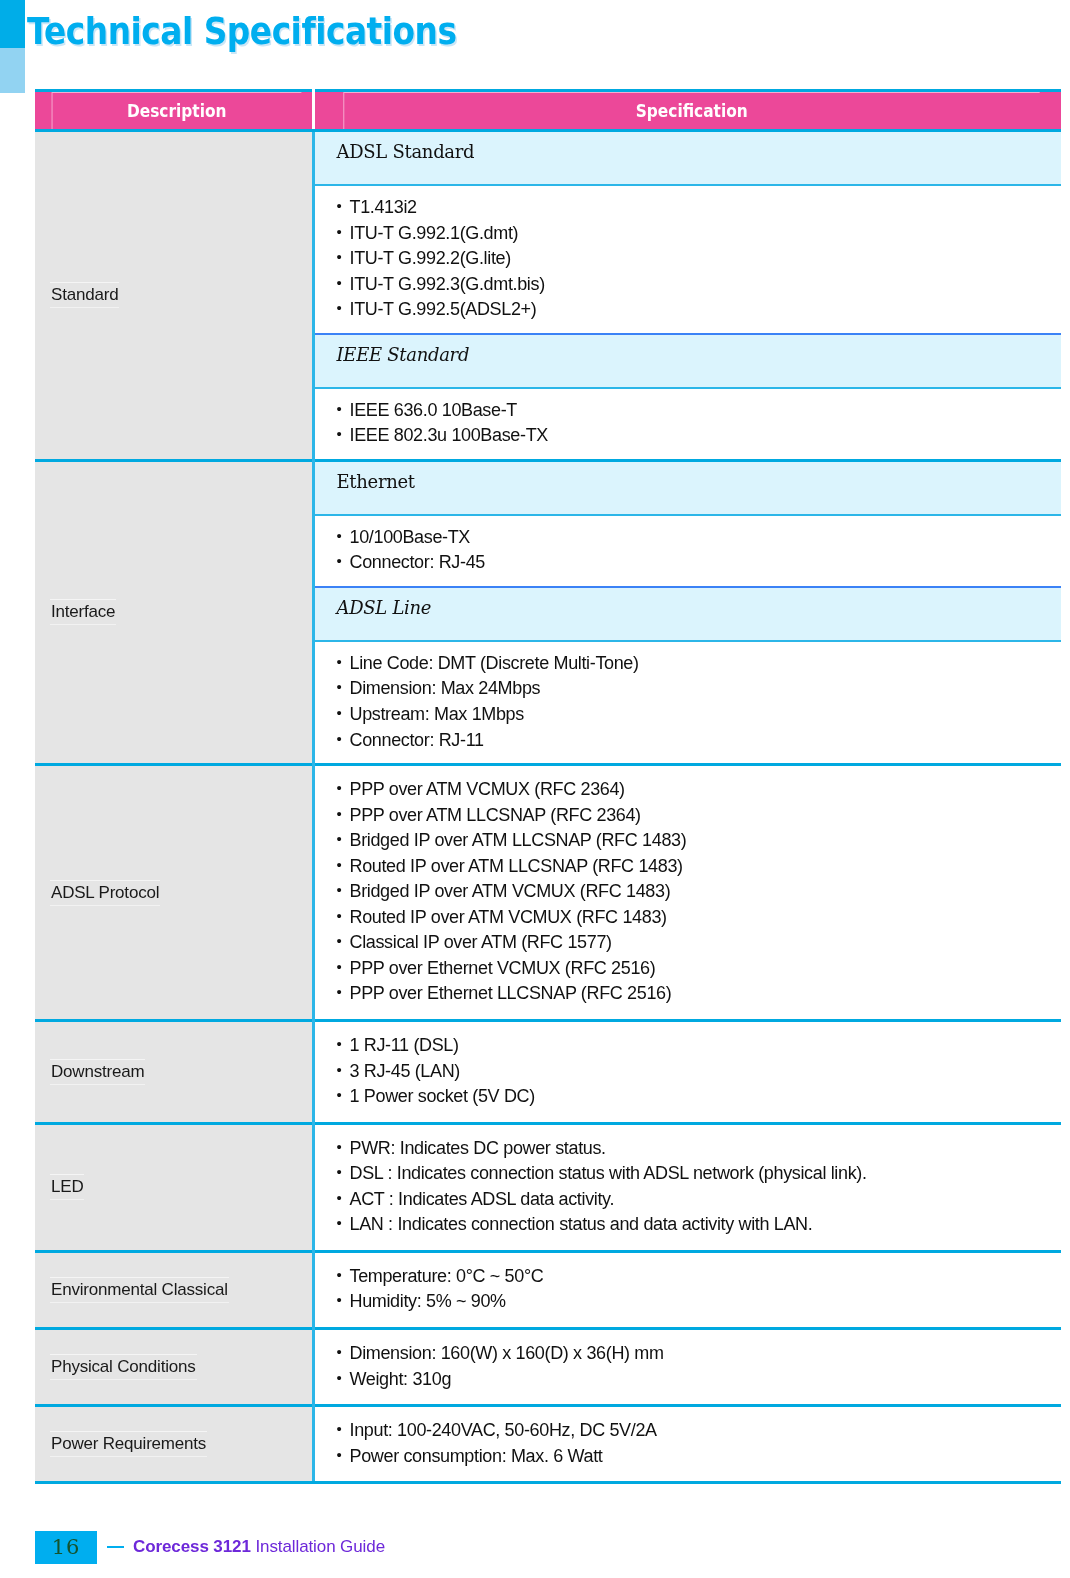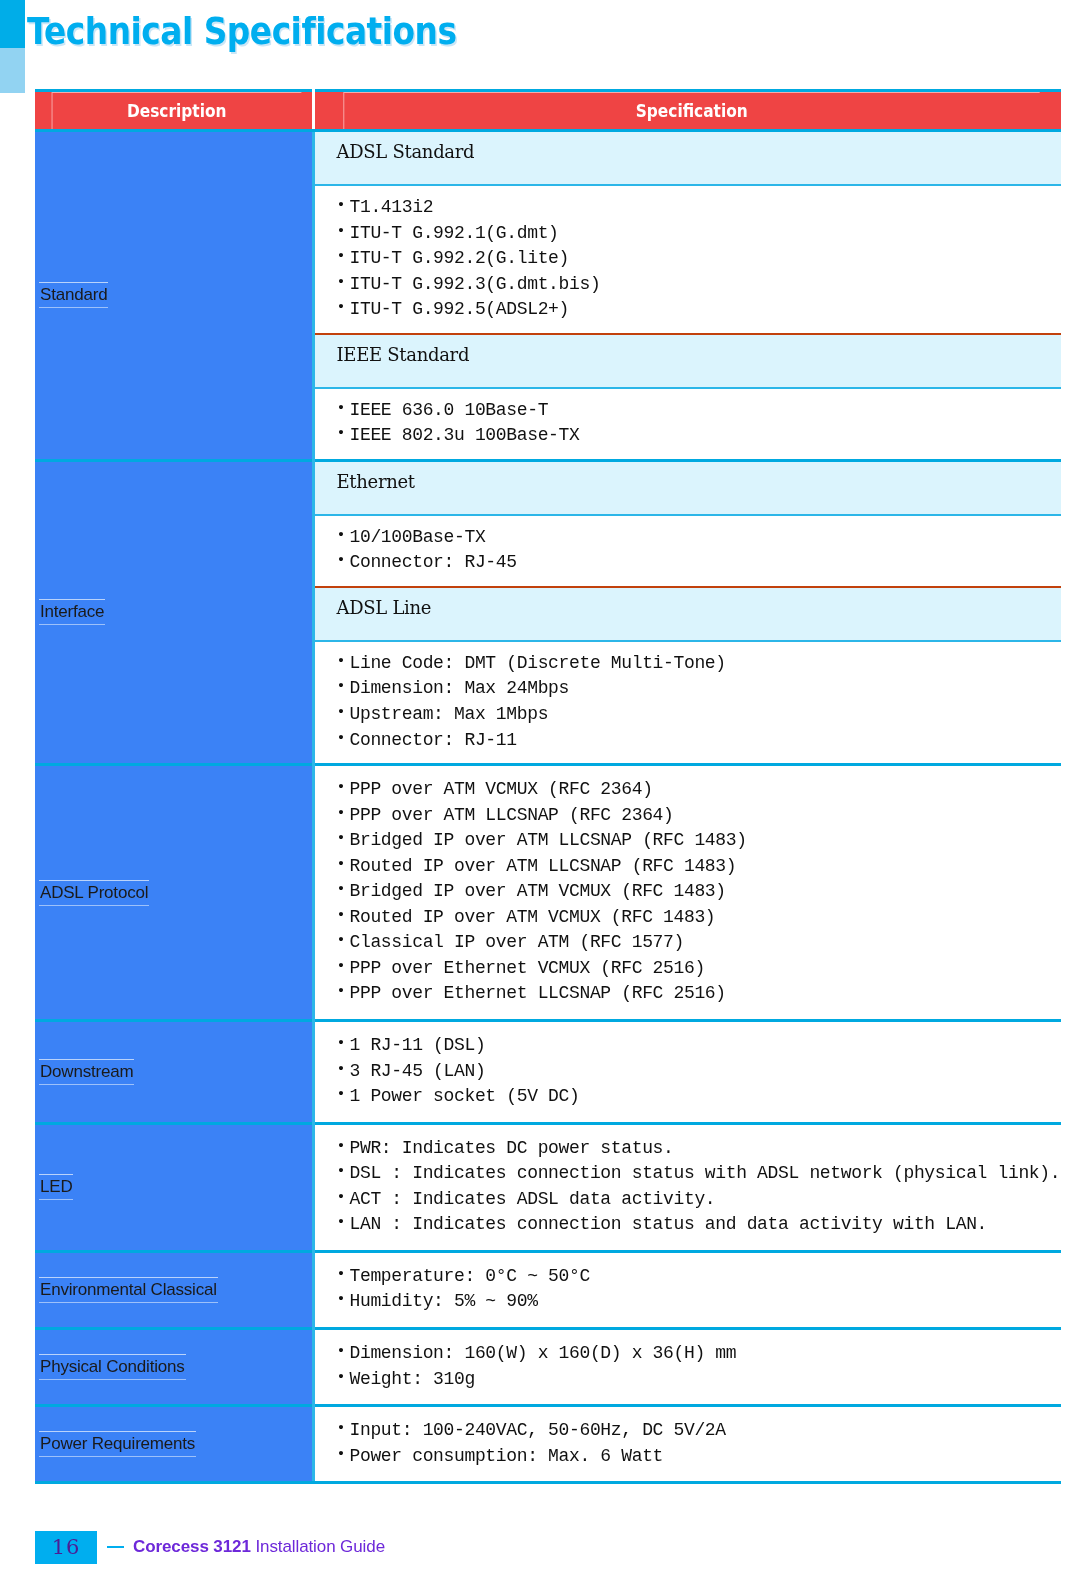--- a/index.html
+++ b/index.html
@@ -59,21 +59,21 @@
     width: 1026px;
     border-collapse: collapse;
     table-layout: fixed;
   }
 
   .spec-table col.col-desc { width: 278px; }
   .spec-table col.col-spec { width: 748px; }
 
   
   .thead-row th {
-    background: #ef4444;
+    background: #ec4899;
     color: #ffffff;
     font-family: "DejaVu Sans", sans-serif;
     font-size: 18px;
     font-weight: bold;
     font-stretch: condensed;
     text-align: center;
     height: 38px;
     vertical-align: middle;
     border-top: 3px solid #00A9E0;
     border-bottom: 3px solid #00A9E0;
@@ -87,27 +87,27 @@
     border-top: 1px solid rgba(255,255,255,0.55);
     border-left: 1px solid rgba(255,255,255,0.55);
     padding-top: 7px;
     padding-bottom: 8px;
     margin: 0 4px 0 10px;
     transform: scaleX(0.95);
   }
 
   
   td.desc-cell {
-    background: #3b82f6;
+    background: #e5e5e5;
     color: #1a1a1a;
     font-family: "Liberation Sans", sans-serif;
     font-size: 17px;
     font-weight: normal;
     vertical-align: middle;
-    padding-left: 4px;
+    padding-left: 15px;
     border-right: 3px solid #2CB6E8;
     letter-spacing: -0.2px;
   }
   td.desc-cell .desc-inner {
     display: inline-block;
     border-top: 1px solid rgba(255,255,255,0.65);
     border-bottom: 1px solid rgba(255,255,255,0.5);
     padding: 2px 1px;
   }
 
@@ -127,41 +127,42 @@
   td.content-cell {
     background: #ffffff;
     padding: 9px 0 10px 22px;
     vertical-align: top;
   }
 
   td.content-cell ul {
     list-style: none;
   }
   td.content-cell li {
-    font-family: Liberation Mono, monospace;
+    font-family: Liberation Sans, sans-serif;
     font-size: 18px;
     color: #111111;
     line-height: 1.42;
     letter-spacing: -0.35px;
     white-space: nowrap;
     position: relative;
     padding-left: 13px;
   }
   td.content-cell li::before {
     content: "\2022";
     position: absolute;
     left: 0;
     top: -1px;
     font-size: 15px;
     line-height: 1.6;
   }
 
   
   tr.sub-divider > td {
-    border-top: 2px solid #c2410c;
+    border-top: 2px solid #3b82f6;
+    font-style: italic;
   }
   tr.section-start > td {
     border-top: 3px solid #00A9E0;
   }
   tr.last-row > td {
     border-bottom: 3px solid #00A9E0;
   }
 
   
   td.content-cell.tight {
@@ -176,21 +177,21 @@
     left: 35px;
     bottom: 14px;
     display: flex;
     align-items: center;
     height: 34px;
   }
   .page-num-box {
     width: 62px;
     height: 33px;
     background: #00AEEF;
-    color: #4c1d95;
+    color: #14532d;
     font-family: "DejaVu Serif", serif;
     font-size: 21px;
     display: flex;
     align-items: center;
     justify-content: center;
     letter-spacing: 1px;
   }
   .footer-dash {
     display: inline-block;
     width: 17px;

